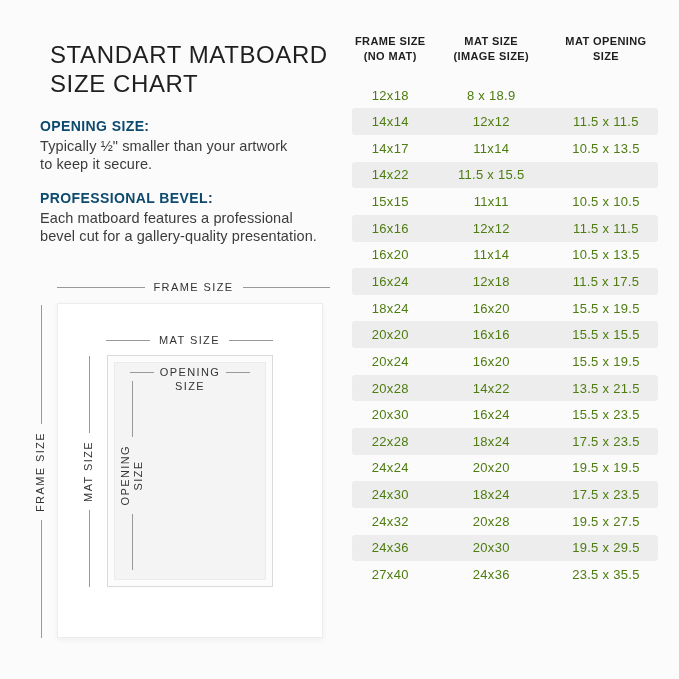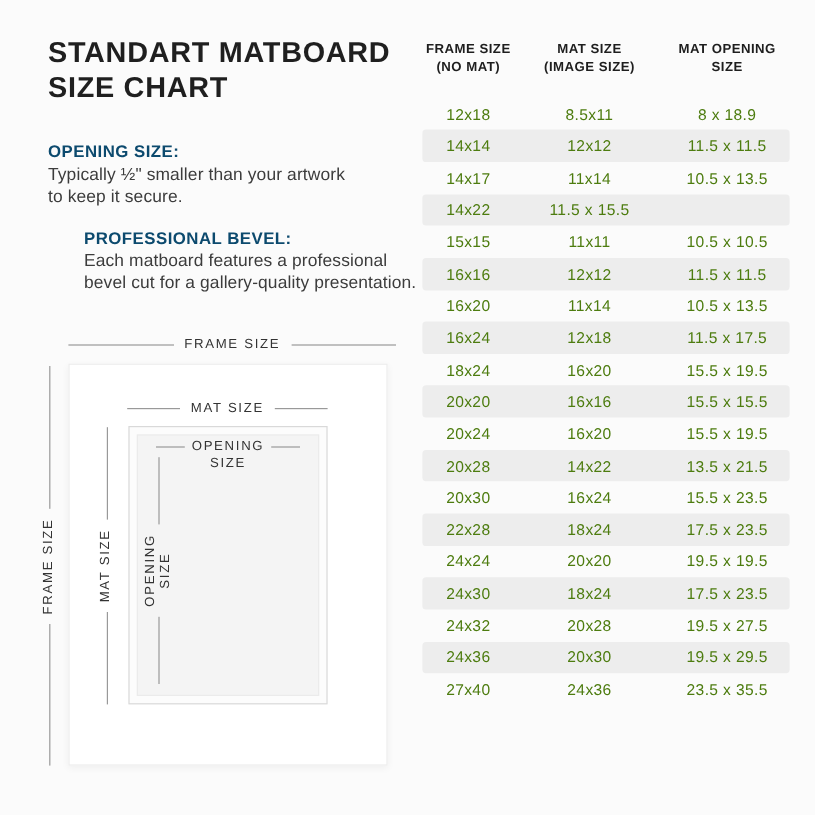--- a/index.html
+++ b/index.html
@@ -8,26 +8,26 @@
     width: 679px; height: 679px;
     background: #fbfbfb;
     font-family: "Liberation Sans", sans-serif;
     color: #2b2b2b;
     overflow: hidden;
   }
 
   
   .page-title {
     position: absolute; left: 40px; top: 30px; width: 315px;
-    font-size: 24px; line-height: 1.22; font-weight: 700;
-    letter-spacing: 0.6px; color: #1f1f1f; margin: 0;
+    font-size: 24px; line-height: 1.22; font-weight: 400;
+    letter-spacing: 0.6px; color: #1f1f1f; margin: 10px;
   }
   .text-section { position: absolute; left: 40px; width: 310px; }
   .sec-opening { top: 118px; }
-  .sec-bevel   { top: 190px; margin-left: 30px; }
+  .sec-bevel   { top: 190px; }
   .text-section h3 {
     margin: 0 0 3px 0; font-size: 14px; font-weight: 700;
     letter-spacing: 0.4px; color: #0c4a6e;
   }
   .text-section p {
     margin: 0; font-size: 14.5px; line-height: 1.26;
     color: #3c3c3c; letter-spacing: 0.1px; white-space: pre-line;
   }
 
   
@@ -164,21 +164,20 @@
         <div>(IMAGE SIZE)</div>
       </div>
       <div>
         <div>MAT OPENING</div>
         <div>SIZE</div>
       </div>
     </div>
     <div class="t-body">
   <div class="t-row">
     <span>12x18</span>
-    <span>8.5x11</span>
     <span>8 x 18.9</span>
   </div>
 
 
   <div class="t-row">
     <span>14x14</span>
     <span>12x12</span>
     <span>11.5 x 11.5</span>
   </div>
 

